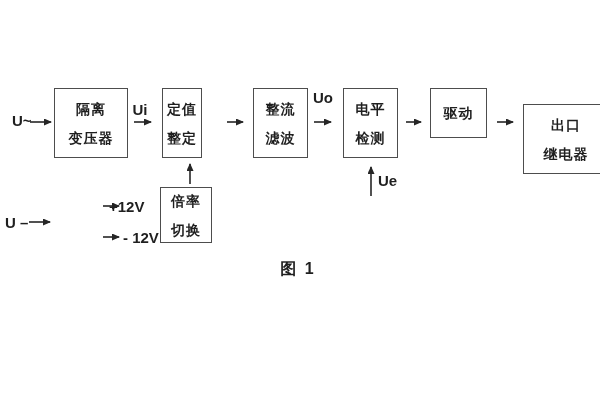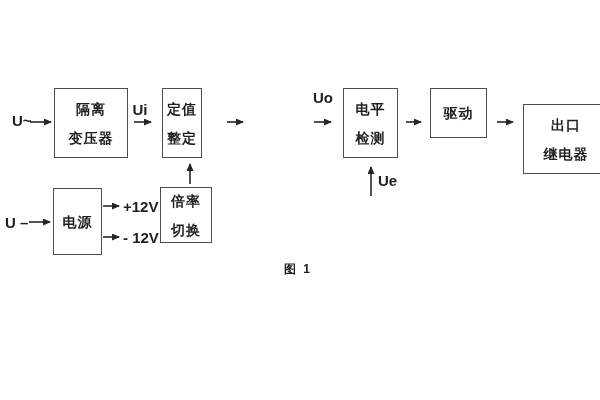--- a/index.html
+++ b/index.html
@@ -34,21 +34,21 @@
     font-weight:600;
     line-height:15px;
     white-space:nowrap;
   }
   .sig.ctr{text-align:center;}
   .caption{
     position:absolute;
     left:268px;top:262px;width:60px;
     text-align:center;
     color:#1f1f1f;
-    font-size:12px;
+    font-size:16px;
     font-weight:600;
     line-height:14px;
     letter-spacing:2px;
   }
   svg.wires{position:absolute;left:0;top:0;pointer-events:none;}
   svg.wires line{stroke:#262626;stroke-width:1.6;}
 </style>
 </head>
 <body>
 
@@ -76,48 +76,49 @@
   <div class="box" style="left:54px;top:88px;width:74px;height:70px">
     <span class="bl">隔离</span>
     <span class="bl">变压器</span>
   </div>
 
   <div class="box" style="left:162px;top:88px;width:40px;height:70px">
     <span class="bl">定值</span>
     <span class="bl">整定</span>
   </div>
 
+  <div class="box" style="left:253px;top:88px;width:55px;height:70px">
+    <span class="bl">整流</span>
+    <span class="bl">滤波</span>
+  </div>
 
   <div class="box" style="left:343px;top:88px;width:55px;height:70px">
     <span class="bl">电平</span>
     <span class="bl">检测</span>
   </div>
 
   <div class="box" style="left:430px;top:88px;width:57px;height:50px">
     <span class="bl">驱动</span>
   </div>
 
   <div class="box" style="left:523px;top:104px;width:86px;height:70px">
     <span class="bl">出口</span>
     <span class="bl">继电器</span>
   </div>
 
-  <div class="box" style="left:53px;top:188px;width:49px;height:67px">
-    <span class="bl">电源</span>
-  </div>
 
   <div class="box" style="left:160px;top:187px;width:52px;height:56px">
     <span class="bl">倍率</span>
     <span class="bl">切换</span>
   </div>
 
 
   <div class="sig" style="left:12px;top:113px">U~</div>
   <div class="sig ctr" style="left:128px;top:102px;width:24px">Ui</div>
   <div class="sig ctr" style="left:311px;top:90px;width:24px">Uo</div>
   <div class="sig" style="left:378px;top:173px">Ue</div>
   <div class="sig" style="left:5px;top:215px">U –</div>
-  <div class="sig" style="left:123px;top:199px">+12V</div>
+  <div class="sig" style="left:109px;top:199px">+12V</div>
   <div class="sig" style="left:123px;top:230px">- 12V</div>
 
   <div class="caption">图 1</div>
 
 </div>
 
 </body></html>

